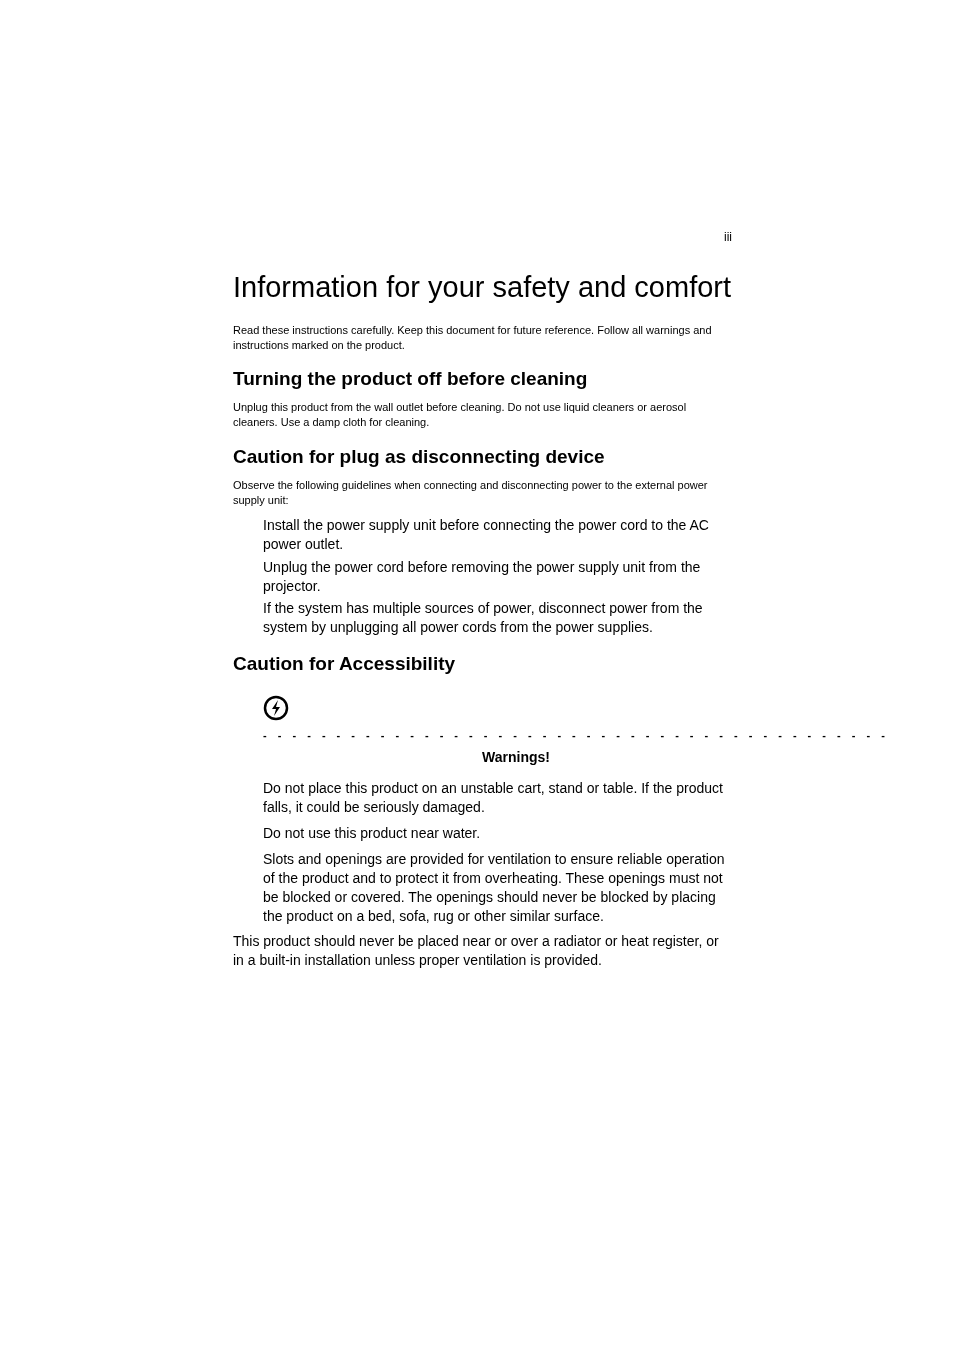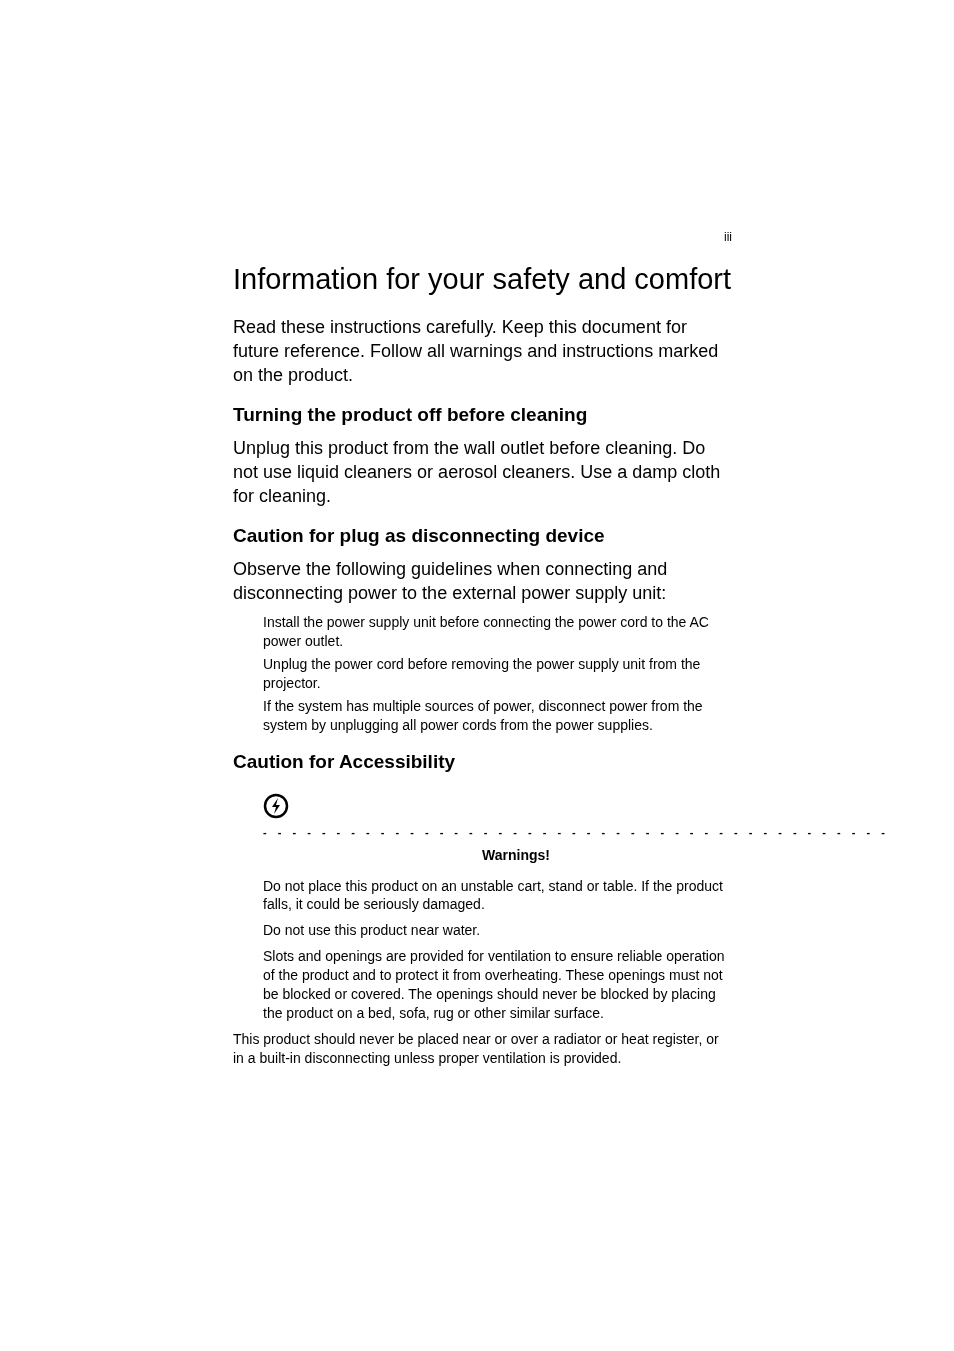--- a/index.html
+++ b/index.html
@@ -17,37 +17,37 @@
     }
     .page-number {
       position: absolute;
       top: 230px;
       right: 222px;
       font-size: 12px;
     }
     .content {
       position: absolute;
       left: 233px;
-      top: 262px;
+      top: 270px;
       width: 500px;
     }
     h1 {
       font-size: 29px;
       font-weight: normal;
       line-height: 1.2;
       margin-bottom: 18px;
     }
     h2 {
       font-size: 19px;
       font-weight: bold;
       margin-top: 16px;
       margin-bottom: 10px;
     }
     p.body {
-      font-size: 18px;
+      font-size: 11px;
       line-height: 1.35;
       margin-bottom: 4px;
     }
     .indented-list {
       margin-left: 30px;
       margin-top: 8px;
     }
     .indented-list p {
       font-size: 14px;
       line-height: 1.35;
@@ -130,16 +130,16 @@
     <span class="dashed-line">- - - - - - - - - - - - - - - - - - - - - - - - - - - - - - - - - - - - - - - - - - -</span>
     <div class="warning-label">Warnings!</div>
   </div>
 
   <div class="warning-items">
     <p>Do not place this product on an unstable cart, stand or table. If the product falls, it could be seriously damaged.</p>
     <p>Do not use this product near water.</p>
     <p>Slots and openings are provided for ventilation to ensure reliable operation of the product and to protect it from overheating. These openings must not be blocked or covered. The openings should never be blocked by placing the product on a bed, sofa, rug or other similar surface.</p>
   </div>
 
-  <p class="after-warn">This product should never be placed near or over a radiator or heat register, or in a built-in disconnecting unless proper ventilation is provided.</p>
+  <p class="after-warn">This product should never be placed near or over a radiator or heat register, or in a built-in installation unless proper ventilation is provided.</p>
 
 
 </div>
 
 </body></html>

